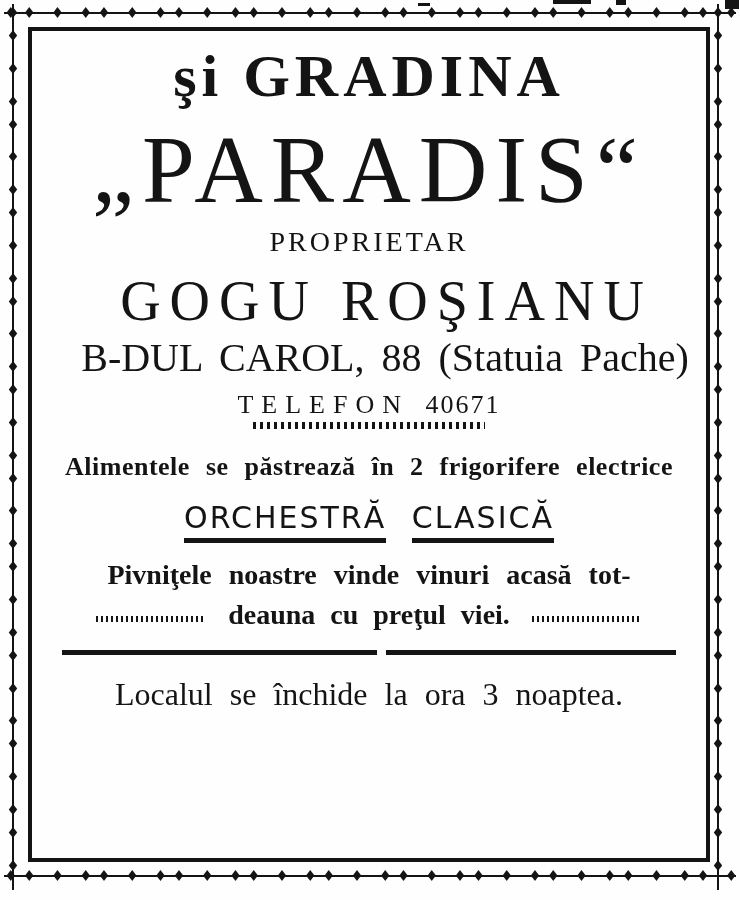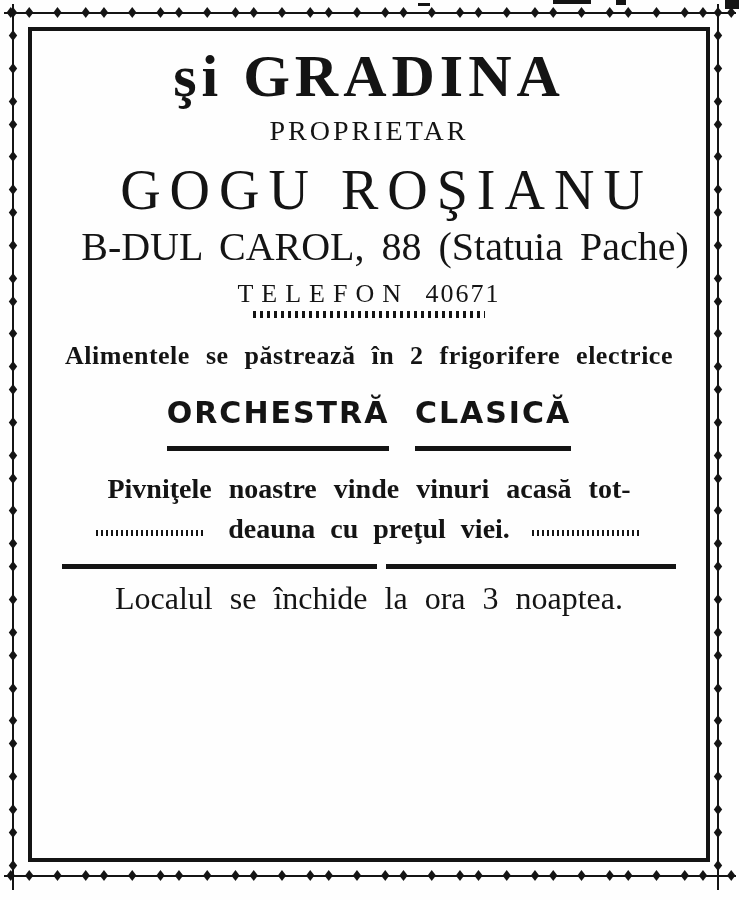--- a/index.html
+++ b/index.html
@@ -75,22 +75,22 @@
   }
 
   .fridge-note {
     margin-top:22px; font-size:26px; line-height:32px;
     font-weight:bold; word-spacing:9px; letter-spacing:0.5px;
   }
 
   .orchestra { margin-top:18px; font-size:30px; line-height:34px; }
   .orch-word {
     display:inline-block; font-family:"DejaVu Sans", sans-serif;
-    font-weight:bold; letter-spacing:2px;
-    border-bottom:5px solid #141414; padding-bottom:16px; margin:6px 9px;
+    font-weight:normal; letter-spacing:2px;
+    border-bottom:5px solid #141414; padding-bottom:3px; margin:0 9px;
   }
 
   .wine-line1 {
     margin-top:15px; font-size:28px; line-height:34px;
     font-weight:bold; word-spacing:10px;
   }
   .wine-line2-row {
     margin-top:6px; display:flex; align-items:center; justify-content:center;
     font-size:28px; line-height:34px; font-weight:bold;
   }
@@ -102,41 +102,42 @@
 
   .closing-rule {
     margin-top:18px; display:flex; justify-content:center; gap:9px;
     padding:0 30px;
   }
   .closing-rule span { display:block; height:5px; background:#141414; }
   .rule-seg-left  { width:320px; }
   .rule-seg-right { width:295px; }
 
   .closing-text {
-    margin-top:10px; font-size:32px; line-height:38px; word-spacing:9px;
+    margin-top:20px; font-size:32px; line-height:38px; word-spacing:9px;
   }
 </style>
 </head>
 <body>
 
 <div class="chain chain-h chain-top">♦♦ ♦ ♦♦ ♦ ♦♦ ♦ ♦♦ ♦ ♦♦ ♦ ♦♦ ♦ ♦♦ ♦ ♦♦ ♦ ♦♦ ♦ ♦♦ ♦ ♦♦ ♦ ♦♦ ♦ ♦♦ ♦ ♦♦ ♦ ♦♦ ♦ ♦♦ ♦ ♦♦ ♦ ♦♦ ♦ ♦♦ ♦ ♦♦ ♦ ♦♦ ♦ ♦♦ ♦ ♦♦ ♦ ♦♦ ♦ ♦♦ ♦ ♦♦ ♦ ♦♦ ♦ ♦♦ ♦ ♦♦ ♦ ♦♦ ♦ ♦♦ ♦ ♦♦ ♦ ♦♦ ♦ ♦♦ ♦ ♦♦ ♦ ♦♦ ♦ ♦♦ ♦ ♦♦ ♦ ♦♦ ♦ ♦♦ ♦ ♦♦ ♦ ♦♦ ♦ ♦♦ ♦ ♦♦ ♦ ♦♦ ♦ ♦♦ ♦ ♦♦ ♦ ♦♦ ♦ ♦♦ ♦ ♦♦ ♦ ♦♦ ♦ ♦♦ ♦ ♦♦ ♦ ♦♦ ♦ ♦♦ ♦ ♦♦ ♦ </div>
 <div class="chain chain-h chain-bottom">♦♦ ♦ ♦♦ ♦ ♦♦ ♦ ♦♦ ♦ ♦♦ ♦ ♦♦ ♦ ♦♦ ♦ ♦♦ ♦ ♦♦ ♦ ♦♦ ♦ ♦♦ ♦ ♦♦ ♦ ♦♦ ♦ ♦♦ ♦ ♦♦ ♦ ♦♦ ♦ ♦♦ ♦ ♦♦ ♦ ♦♦ ♦ ♦♦ ♦ ♦♦ ♦ ♦♦ ♦ ♦♦ ♦ ♦♦ ♦ ♦♦ ♦ ♦♦ ♦ ♦♦ ♦ ♦♦ ♦ ♦♦ ♦ ♦♦ ♦ ♦♦ ♦ ♦♦ ♦ ♦♦ ♦ ♦♦ ♦ ♦♦ ♦ ♦♦ ♦ ♦♦ ♦ ♦♦ ♦ ♦♦ ♦ ♦♦ ♦ ♦♦ ♦ ♦♦ ♦ ♦♦ ♦ ♦♦ ♦ ♦♦ ♦ ♦♦ ♦ ♦♦ ♦ ♦♦ ♦ ♦♦ ♦ ♦♦ ♦ ♦♦ ♦ ♦♦ ♦ ♦♦ ♦ ♦♦ ♦ ♦♦ ♦ ♦♦ ♦ </div>
 <div class="chain chain-v chain-left">♦♦ ♦ ♦♦ ♦ ♦♦ ♦ ♦♦ ♦ ♦♦ ♦ ♦♦ ♦ ♦♦ ♦ ♦♦ ♦ ♦♦ ♦ ♦♦ ♦ ♦♦ ♦ ♦♦ ♦ ♦♦ ♦ ♦♦ ♦ ♦♦ ♦ ♦♦ ♦ ♦♦ ♦ ♦♦ ♦ ♦♦ ♦ ♦♦ ♦ ♦♦ ♦ ♦♦ ♦ ♦♦ ♦ ♦♦ ♦ ♦♦ ♦ ♦♦ ♦ ♦♦ ♦ ♦♦ ♦ ♦♦ ♦ ♦♦ ♦ ♦♦ ♦ ♦♦ ♦ ♦♦ ♦ ♦♦ ♦ ♦♦ ♦ ♦♦ ♦ ♦♦ ♦ ♦♦ ♦ ♦♦ ♦ ♦♦ ♦ ♦♦ ♦ ♦♦ ♦ ♦♦ ♦ ♦♦ ♦ ♦♦ ♦ ♦♦ ♦ ♦♦ ♦ ♦♦ ♦ ♦♦ ♦ ♦♦ ♦ ♦♦ ♦ ♦♦ ♦ ♦♦ ♦ ♦♦ ♦ ♦♦ ♦ ♦♦ ♦ </div>
 <div class="chain chain-v chain-right">♦♦ ♦ ♦♦ ♦ ♦♦ ♦ ♦♦ ♦ ♦♦ ♦ ♦♦ ♦ ♦♦ ♦ ♦♦ ♦ ♦♦ ♦ ♦♦ ♦ ♦♦ ♦ ♦♦ ♦ ♦♦ ♦ ♦♦ ♦ ♦♦ ♦ ♦♦ ♦ ♦♦ ♦ ♦♦ ♦ ♦♦ ♦ ♦♦ ♦ ♦♦ ♦ ♦♦ ♦ ♦♦ ♦ ♦♦ ♦ ♦♦ ♦ ♦♦ ♦ ♦♦ ♦ ♦♦ ♦ ♦♦ ♦ ♦♦ ♦ ♦♦ ♦ ♦♦ ♦ ♦♦ ♦ ♦♦ ♦ ♦♦ ♦ ♦♦ ♦ ♦♦ ♦ ♦♦ ♦ ♦♦ ♦ ♦♦ ♦ ♦♦ ♦ ♦♦ ♦ ♦♦ ♦ ♦♦ ♦ ♦♦ ♦ ♦♦ ♦ ♦♦ ♦ ♦♦ ♦ ♦♦ ♦ ♦♦ ♦ ♦♦ ♦ ♦♦ ♦ ♦♦ ♦ ♦♦ ♦ ♦♦ ♦ ♦♦ ♦ </div>
 
 <div class="artifact artifact-1"></div>
 <div class="artifact artifact-2"></div>
 <div class="artifact artifact-3"></div>
 <div class="artifact artifact-4"></div>
 
 <div class="frame">
 
 
   <div class="line title-gradina">şi GRADINA</div>
 
+  <div class="line title-paradis">„PARADIS“</div>
 
   <div class="line proprietar-label">PROPRIETAR</div>
 
   <div class="line proprietar-name">GOGU ROŞIANU</div>
 
   <div class="line address">B-DUL CAROL, 88 (Statuia Pache)</div>
 
   <div class="phone-block">
     <div class="phone-line">
       <span class="phone-label">TELEFON</span>

